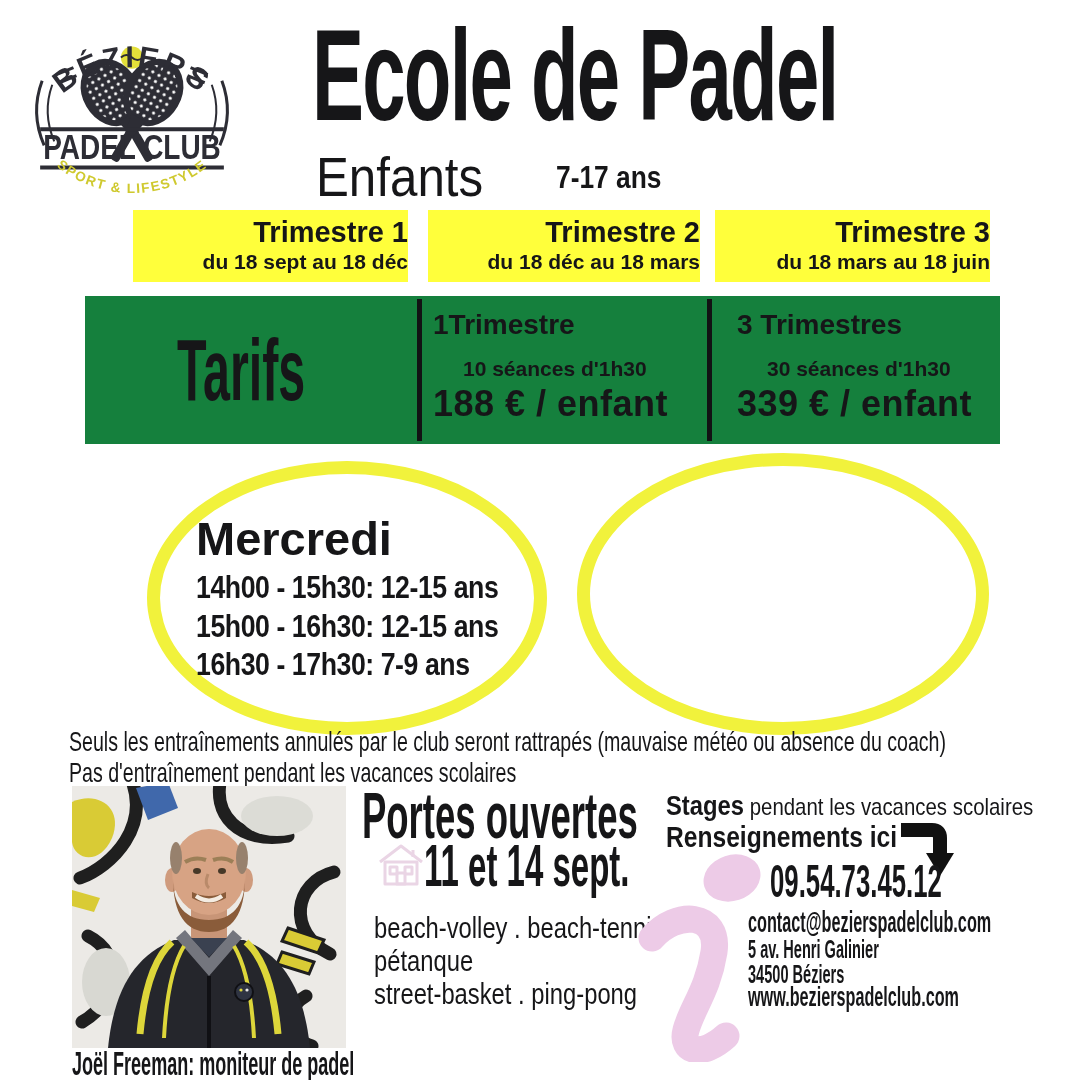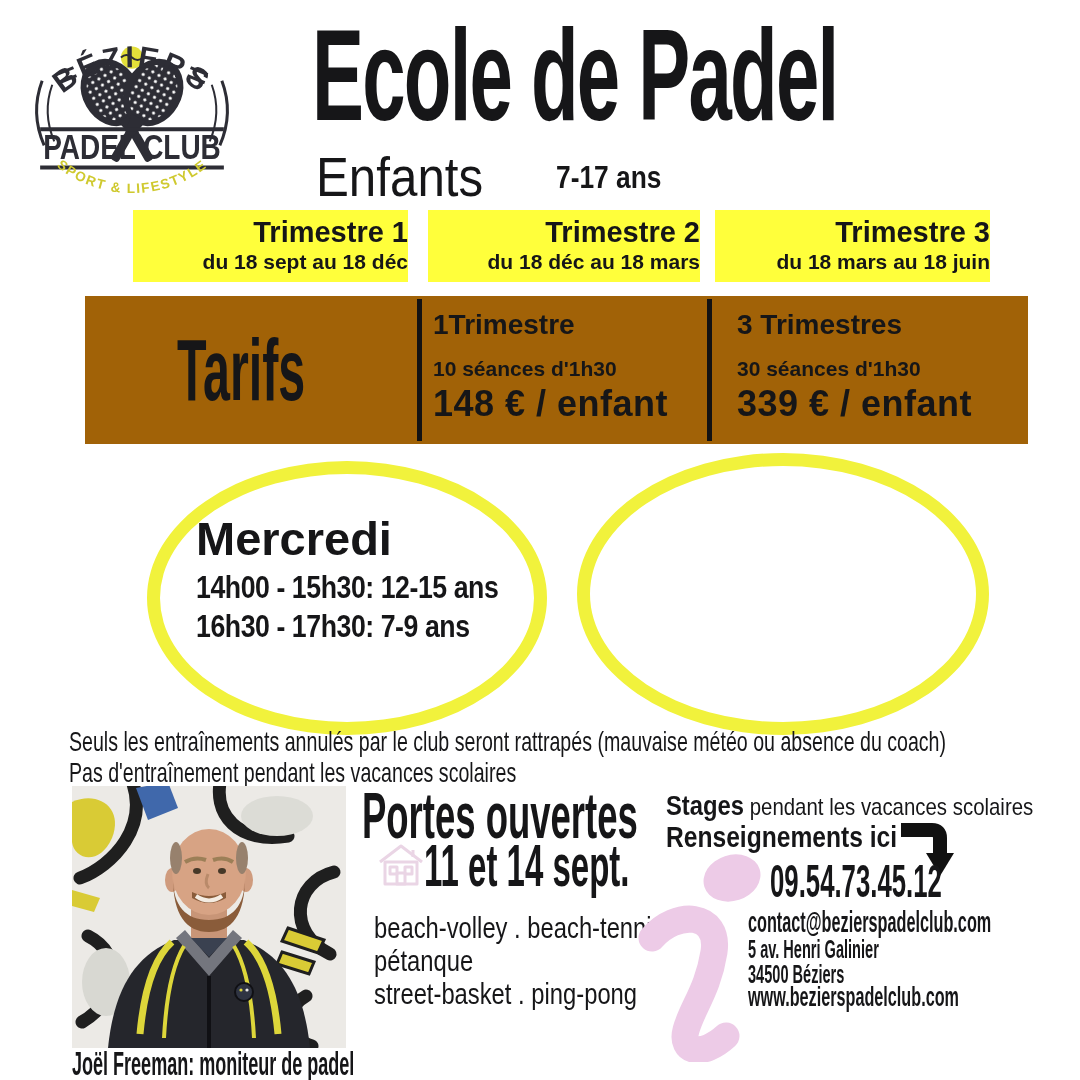--- a/index.html
+++ b/index.html
@@ -14,26 +14,26 @@
 
   .title{left:312px;top:22px;font-size:130px;font-weight:bold;line-height:.82;letter-spacing:-3px;}
   .subtitle{left:316px;top:144px;font-size:56px;font-weight:normal;}
   .age{left:556px;top:160px;font-size:31px;font-weight:bold;}
 
   .tri{top:210px;height:72px;background:#FFFF3B;display:flex;flex-direction:column;
        align-items:flex-end;justify-content:center;text-align:center;}
   .tri-label{font-size:29px;font-weight:bold;line-height:1.1;}
   .tri-dates{font-size:21px;font-weight:bold;line-height:1.2;}
 
-  .band{left:85px;top:296px;width:915px;height:148px;background:#a16207;padding-left:28px;}
+  .band{left:85px;top:296px;width:915px;height:148px;background:#15803d;}
   .band-title{left:92px;top:30px;font-size:88px;font-weight:bold;line-height:1;}
   .vdiv{top:3px;width:5px;height:142px;background:#121214;}
   .tcol{top:14px;}
   .t-title{font-size:28px;font-weight:bold;line-height:1.1;}
-  .t-sess{font-size:21px;font-weight:bold;margin-top:17px;line-height:1;}
+  .t-sess{font-size:21px;font-weight:bold;margin-top:17px;line-height:1;margin-left:30px;}
   .t-price{font-size:36px;font-weight:bold;margin-top:5px;line-height:1.1;letter-spacing:.5px;}
 
   .oval{border:13px solid #F1F23C;border-radius:50%;}
   .day{font-size:47px;font-weight:bold;line-height:1.05;margin-bottom:6px;}
   .slot{font-size:31px;font-weight:bold;line-height:1.24;letter-spacing:-.5px;}
 
   .note{font-size:28px;line-height:1.1;}
 
   .caption{left:72px;top:1044px;font-size:34px;font-weight:bold;}
   .portes{left:362px;top:784px;font-size:64px;font-weight:bold;line-height:1;}
@@ -127,33 +127,34 @@
 
   <div class="abs band">
     <div class="abs band-title">
       <span class="cond sx55">Tarifs</span>
     </div>
     <div class="abs vdiv" style="left:332px;"></div>
     <div class="abs vdiv" style="left:622px;"></div>
     <div class="abs tcol" style="left:348px;">
       <div class="t-title">1Trimestre</div>
       <div class="t-sess">10 séances d'1h30</div>
-      <div class="t-price">148 € / enfant</div>
+      <div class="t-price">188 € / enfant</div>
     </div>
     <div class="abs tcol" style="left:652px;">
       <div class="t-title">3 Trimestres</div>
       <div class="t-sess">30 séances d'1h30</div>
       <div class="t-price">339 € / enfant</div>
     </div>
   </div>
 
   <div class="abs oval" style="left:147px;top:461px;width:374px;height:248px;"></div>
   <div class="abs" style="left:196px;top:514px;">
     <div class="day">Mercredi</div>
     <div class="slot"><span class="cond sx86">14h00 - 15h30: 12-15 ans</span></div>
+    <div class="slot"><span class="cond sx86">15h00 - 16h30: 12-15 ans</span></div>
     <div class="slot"><span class="cond sx86">16h30 - 17h30: 7-9 ans</span></div>
   </div>
 
   <div class="abs oval" style="left:577px;top:453px;width:386px;height:256px;"></div>
 
   <div class="abs note" style="left:69px;top:727px;">
     <span class="cond sx70">Seuls les entraînements annulés par le club seront rattrapés (mauvaise météo ou absence du coach)</span>
   </div>
   <div class="abs note" style="left:69px;top:758px;">
     <span class="cond sx70">Pas d'entraînement pendant les vacances scolaires</span>

